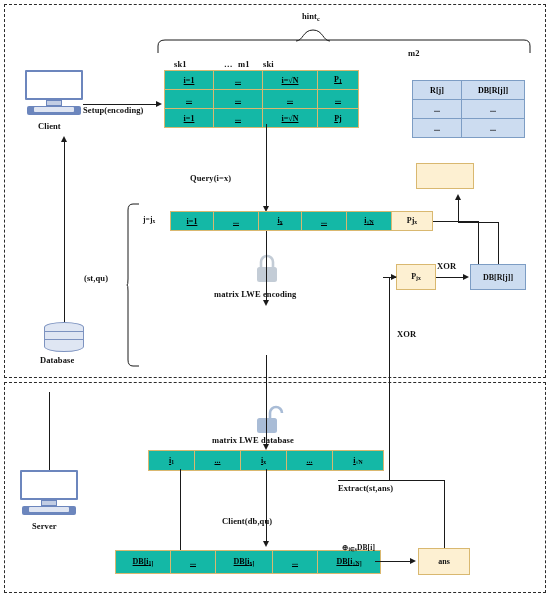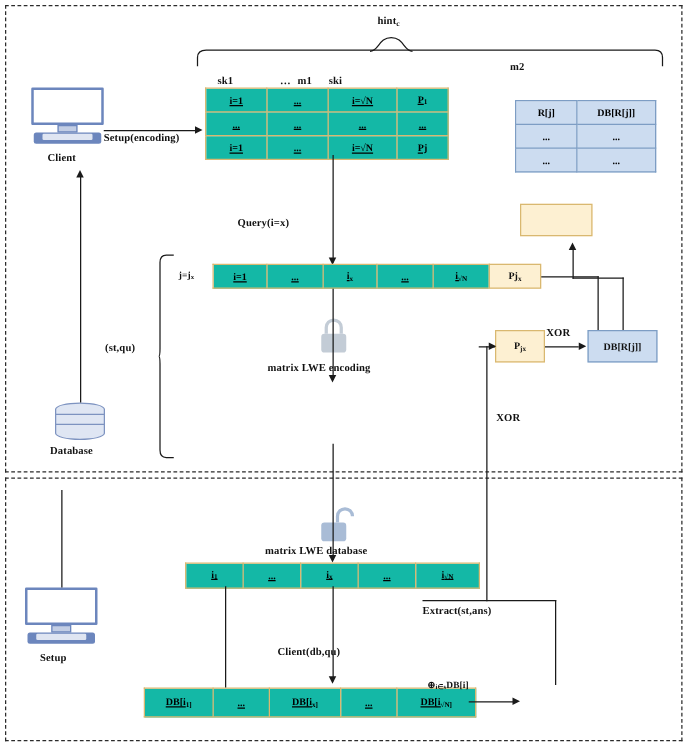--- a/index.html
+++ b/index.html
@@ -313,28 +313,31 @@
     </tr>
   </tbody>
     </table>
 
   <div class="ln h" style="left:375px;top:561px;width:36px;"></div>
   <div class="arrow right" style="left:410px;top:557.5px;"></div>
   <div class="lbl sm" style="left:342px;top:544px;">
     <span>⊕</span><sub>i∈s</sub><span>DB[i]</span>
   </div>
 
+  <div class="box yellow-b" style="left:418px;top:548px;width:52px;height:27px;">
+    <span>ans</span>
+  </div>
 
   <div class="ln v" style="left:444px;top:480px;height:68px;"></div>
   <div class="ln h" style="left:389px;top:480px;width:56px;"></div>
 
   <div class="pc" style="left:20px;top:470px;width:58px;height:48px;">
     <div class="screen"></div>
       <div class="neck"></div>
       <div class="base"></div>
   </div>
-  <div class="lbl" style="left:32px;top:522px;">Setup</div>
+  <div class="lbl" style="left:32px;top:522px;">Server</div>
 
   <div class="ln v" style="left:49px;top:392px;height:78px;"></div>
 
   <div class="ln v" style="left:180px;top:469px;height:81px;"></div>
 
 </div>
 
 </body></html>

